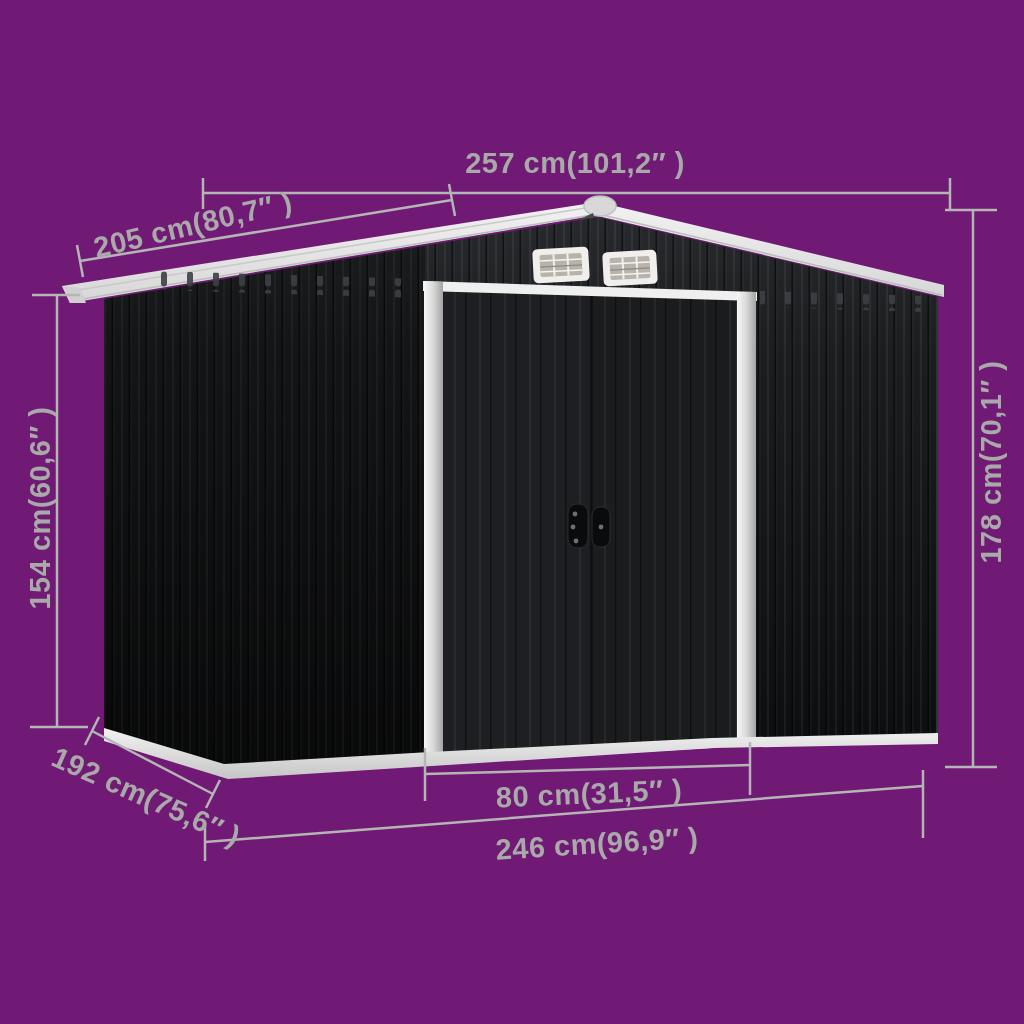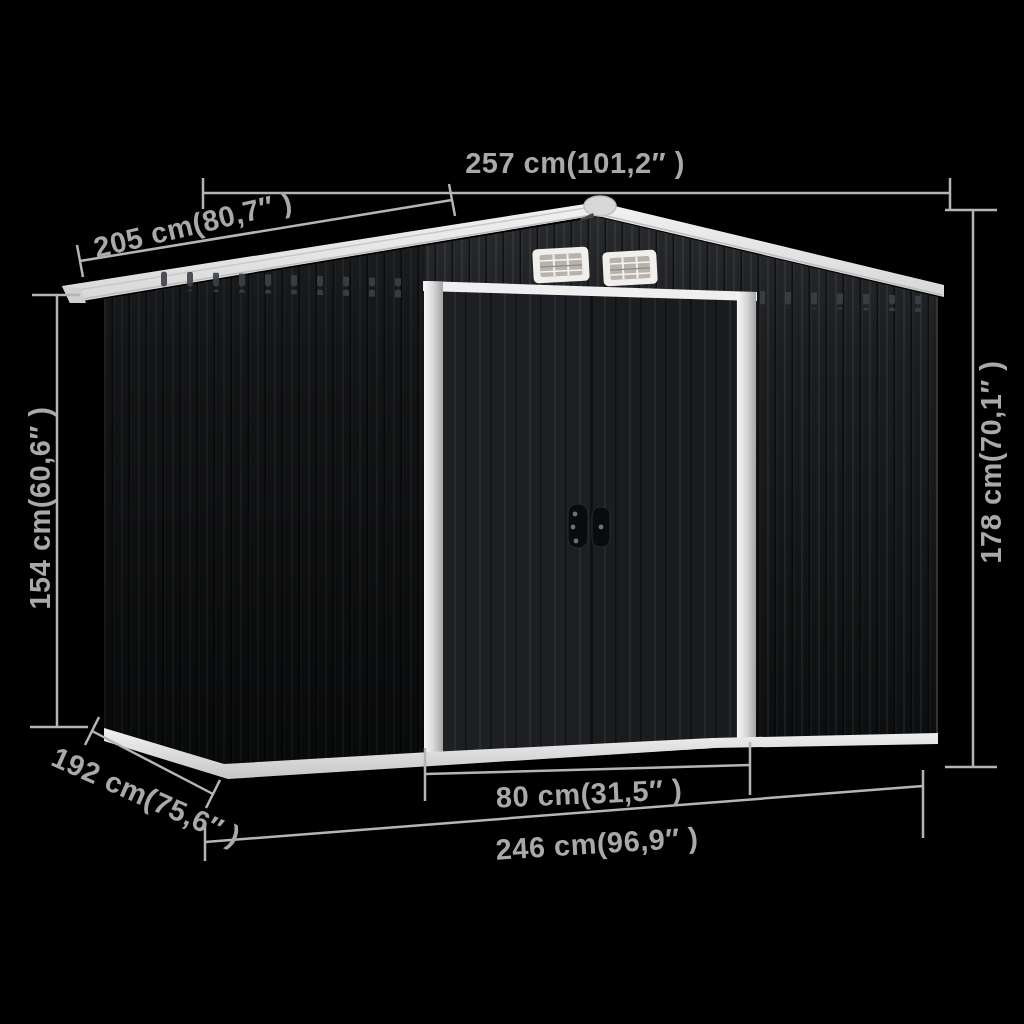--- a/index.html
+++ b/index.html
@@ -1,17 +1,17 @@
 <!DOCTYPE html>
 <html><head>
 <meta charset="utf-8">
 <style>
   html,body{margin:0;padding:0;background:#ffffff;}
   #stage{
-    position:relative;width:1024px;height:1024px;background:#000000;overflow:hidden;
+    position:relative;width:1024px;height:1024px;background:#701a75;overflow:hidden;
     font-family:"Liberation Sans", sans-serif;
   }
   #shed-svg{position:absolute;left:0;top:0;width:1024px;height:1024px;}
   .dim-label{
     position:absolute;
     font-weight:700;
     font-size:29px;
     letter-spacing:0.5px;
     color:#a9a9a9;
     white-space:nowrap;

